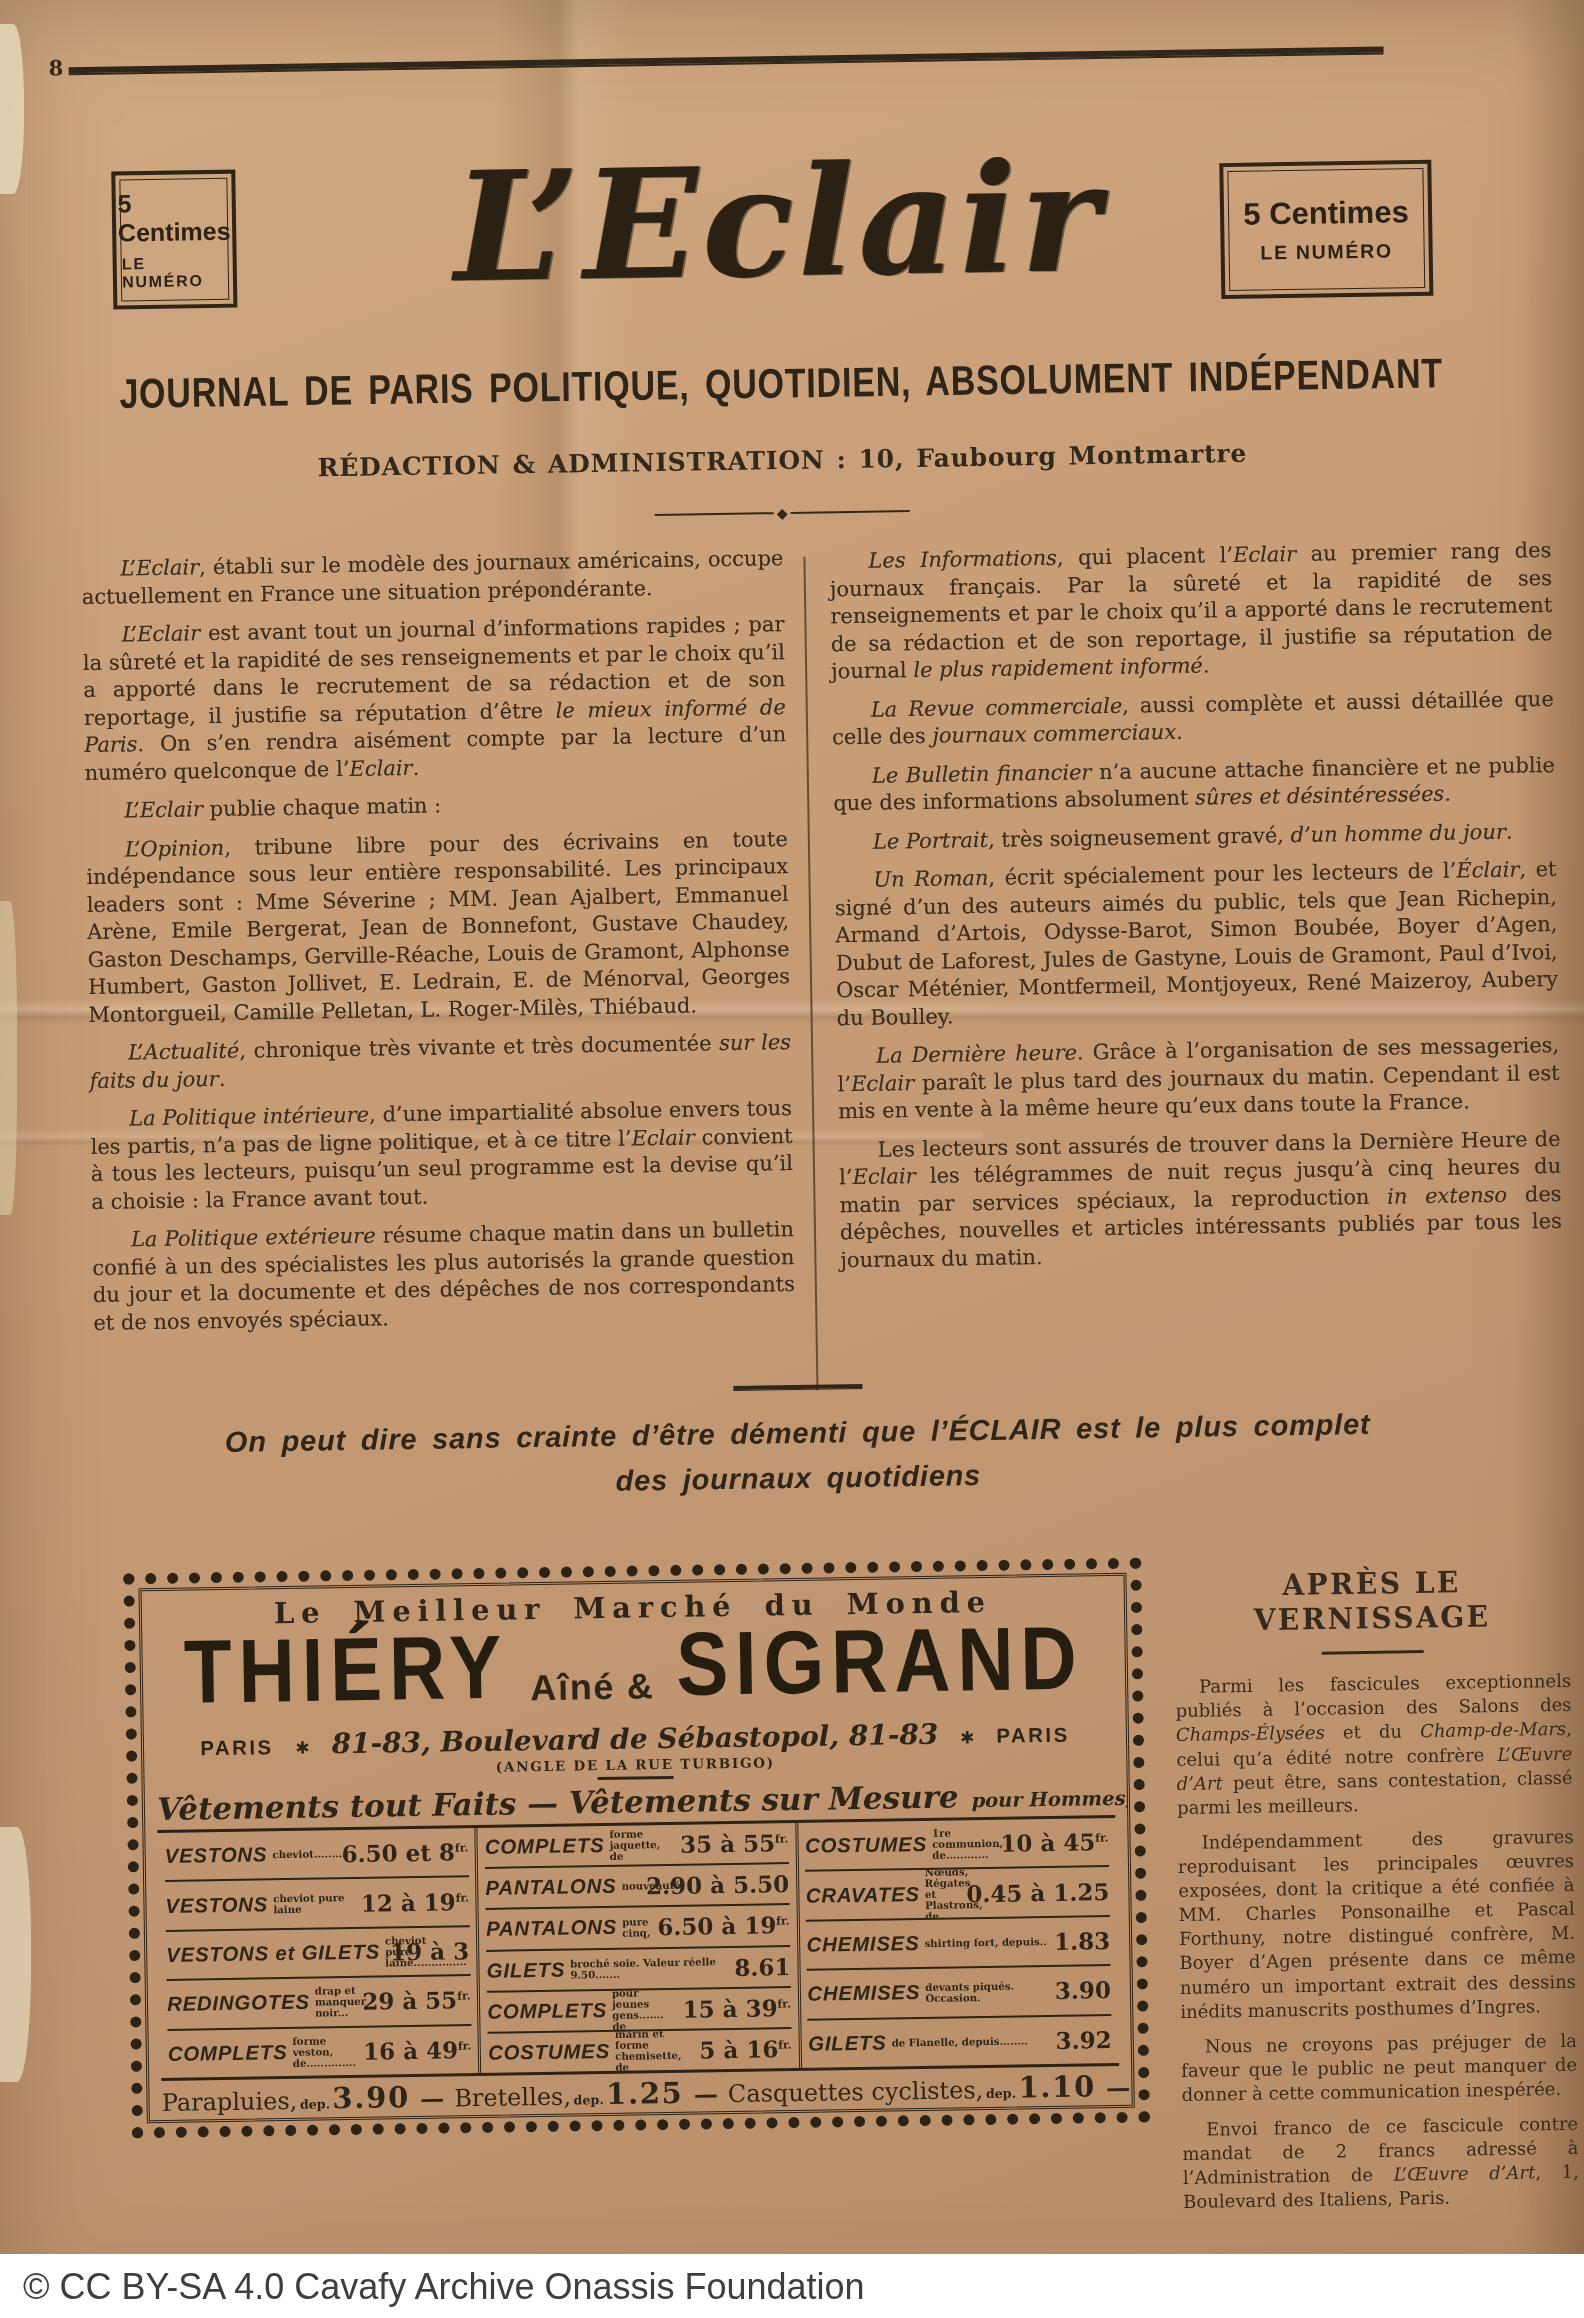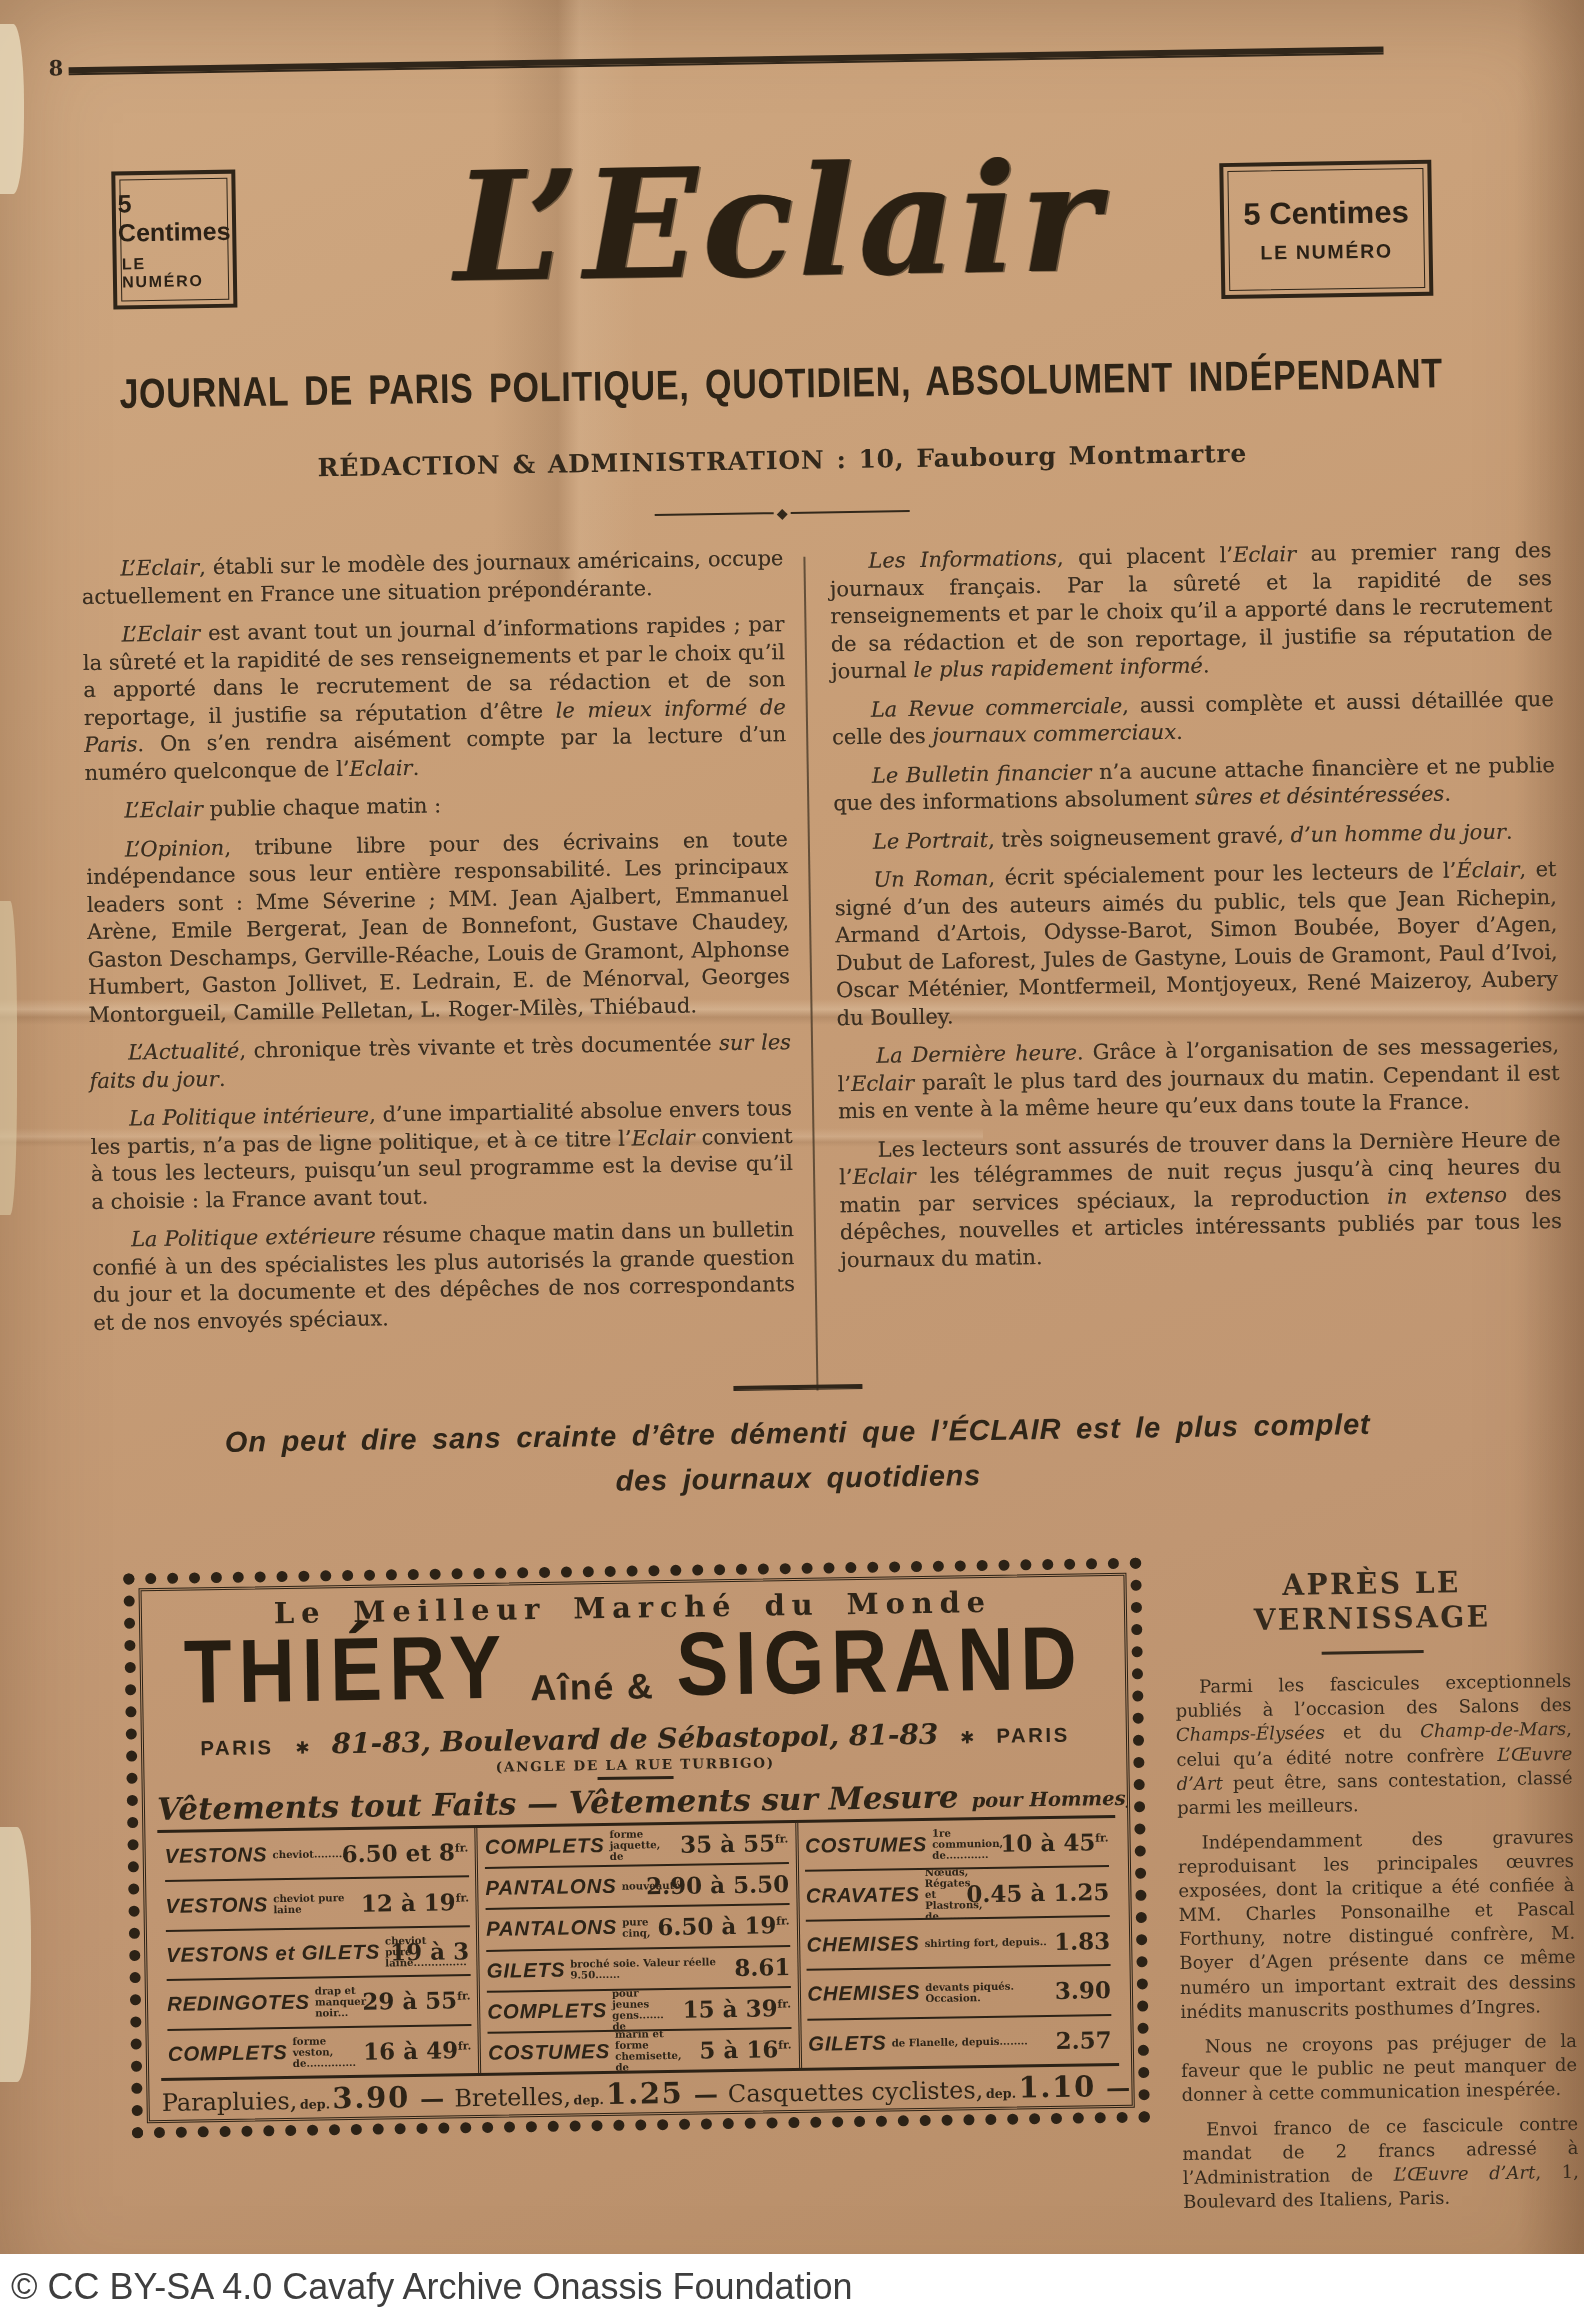--- a/index.html
+++ b/index.html
@@ -118,21 +118,21 @@
   
   .vern { position:absolute; left:1166px; top:1577px; width:396px; color:#352a1d; }
   .vern-title { text-align:center; font-family:"DejaVu Serif", serif; font-weight:bold;
                 font-size:28px; letter-spacing:2.5px; transform:scaleY(1.05); }
   .vern-rule { width:102px; height:2.5px; background:#32281b; margin:17px auto 18.7px; }
   #vern-paras { text-align:justify; font-size:18px; line-height:1.34; }
   #vern-paras .para { text-indent:24px; margin-bottom:11px; }
 
   
   .license { position:absolute; left:0; bottom:0; width:100%; height:65px; background:#ffffff;
-             display:flex; align-items:center; padding-left:11px; z-index:5; }
+             display:flex; align-items:center; padding-left:23px; z-index:5; }
   .license span { font-family:"Liberation Sans", sans-serif; font-size:36px; color:#3e3e3e; }
 </style>
 </head>
 <body>
 
 <div id="page">
 
   <div class="decor vignette"></div>
   <div class="decor fold-v"></div>
   <div class="decor crease-h1"></div>
@@ -296,21 +296,21 @@
                 <span class="cprice">1.83</span>
               </div>
               <div class="cell">
                 <span class="cname">CHEMISES</span>
                 <span class="cdesc">devants piqués. Occasion.</span>
                 <span class="cprice">3.90</span>
               </div>
               <div class="cell">
                 <span class="cname">GILETS</span>
                 <span class="cdesc">de Flanelle, depuis........</span>
-                <span class="cprice">2.57</span>
+                <span class="cprice">3.92</span>
               </div>
             </div>
         </div>
         <div id="ad-accessories" class="ad-acc"><span><span class="acc-label">Parapluies,</span><span class="acc-dep">dep.</span><span class="acc-price">3.90</span></span><span class="acc-sep">—</span><span><span class="acc-label">Bretelles,</span><span class="acc-dep">dep.</span><span class="acc-price">1.25</span></span><span class="acc-sep">—</span><span><span class="acc-label">Casquettes cyclistes,</span><span class="acc-dep">dep.</span><span class="acc-price">1.10</span></span><span class="acc-sep">—</span></div>
         <div class="ad-maisons">
           <span class="mais-prefix">Maisons à</span>
           <span class="mais-cities">LYON — MARSEILLE — TOULON — TOULOUSE — BORDEAUX — LILLE — DUNKERQUE — BÉTHUNE — ROUEN</span>
         </div>
       </div>
     </div>

